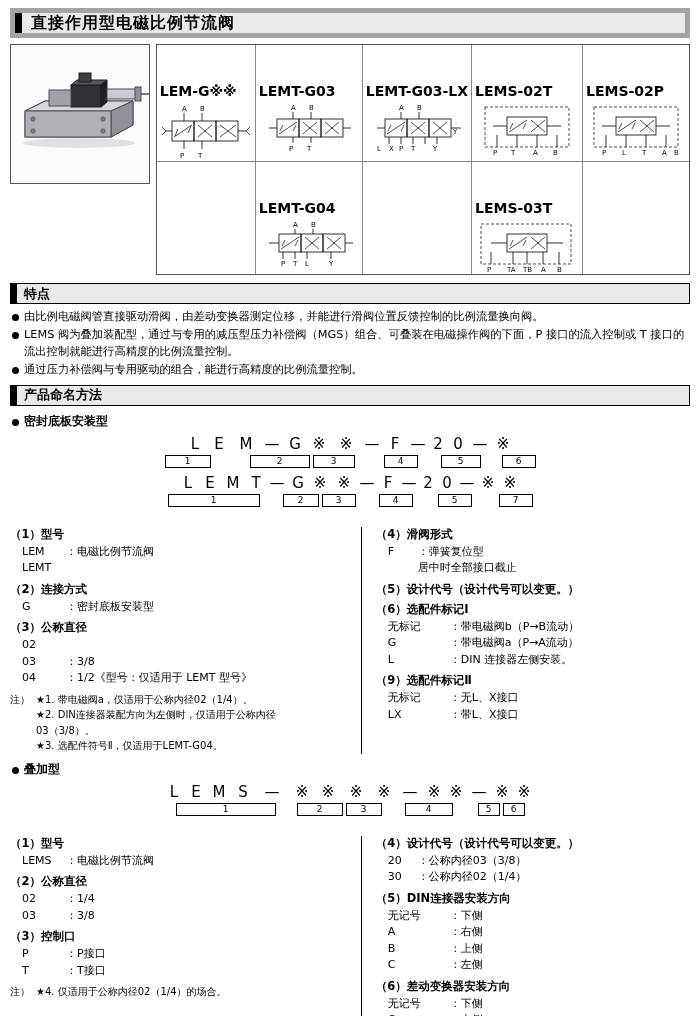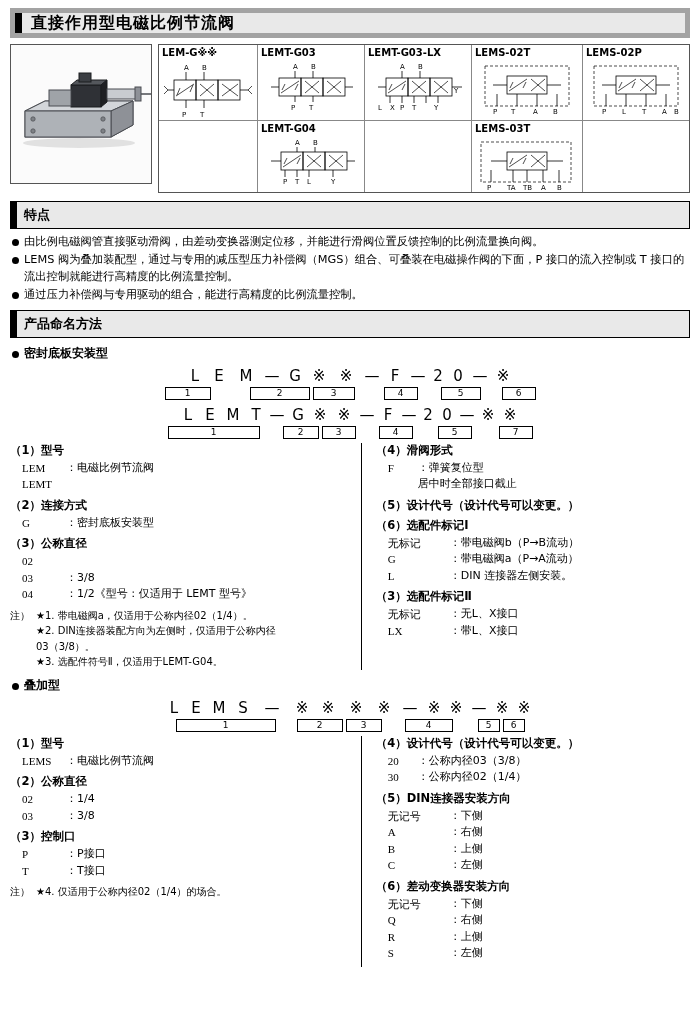--- a/index.html
+++ b/index.html
@@ -63,32 +63,33 @@
   .sym-cell {
     border-right: 1px solid #888;
     border-bottom: 1px solid #888;
     padding: 2px 3px 0 3px;
     position: relative;
     min-height: 68px;
   }
   .sym-cell.no-right { border-right: none; }
   .sym-cell.no-bottom { border-bottom: none; }
   .sym-cap {
-    font-size: 10px;
+    font-size: 14px;
     font-weight: bold;
     margin-bottom: 2px;
     white-space: nowrap;
+    margin-top: 36px;
   }
   .sym-svg { display: block; margin: 0 auto; }
 
   
   .sec-head {
     border: 1px solid #000;
     background: #e9e9e9;
-    height: 28px;
+    height: 21px;
     display: flex;
     align-items: center;
     position: relative;
     margin: 6px 0 5px 0;
   }
   .sec-head::before {
     content: "";
     position: absolute;
     left: 0; top: 0; bottom: 0;
     width: 6px;
@@ -149,42 +150,42 @@
     display: flex;
     align-items: center;
     justify-content: center;
     background: #fff;
     margin: 0 1px;
   }
 
   
   .two-col {
     display: flex;
-    margin-top: 4px;
+    margin-top: 20px;
     position: relative;
     gap: 22px;
   }
   .col {
     width: 50%;
     padding-right: 8px;
   }
   .col.right { padding-left: 14px; border-left: 1px solid #000; }
   .grp { margin-bottom: 5px; }
   .grp-title {
     font-weight: bold;
     font-size: 11.5px;
     margin-bottom: 2px;
   }
   .grp-line {
     display: flex;
     font-size: 11px;
     line-height: 1.5;
     padding-left: 12px;
   }
-  .grp-line .k { min-width: 44px; flex: none; font-family: Liberation Serif, serif; }
+  .grp-line .k { min-width: 44px; flex: none; }
   .grp-line .v { flex: 1; }
   .grp-line.narrow .k { min-width: 30px; }
   .grp-line.wide .k { min-width: 62px; }
   .note-block { font-size: 10px; line-height: 1.55; margin-top: 4px; }
   .note-line { display: flex; }
   .note-lead { flex: none; width: 26px; }
   .note-body { flex: 1; }
   .note-sub { padding-left: 26px; }
 </style>
 </head>
@@ -568,21 +569,21 @@
           <span class="k">G</span>
           <span class="v">：带电磁阀a（P→A流动）</span>
         </div>
         <div class="grp-line wide">
           <span class="k">L</span>
           <span class="v">：DIN 连接器左侧安装。</span>
         </div>
       </div>
 
       <div class="grp">
-        <div class="grp-title">（3）选配件标记Ⅱ</div>
+        <div class="grp-title">（9）选配件标记Ⅱ</div>
         <div class="grp-line wide">
           <span class="k">无标记</span>
           <span class="v">：无L、X接口</span>
         </div>
         <div class="grp-line wide">
           <span class="k">LX</span>
           <span class="v">：带L、X接口</span>
         </div>
       </div>
 

